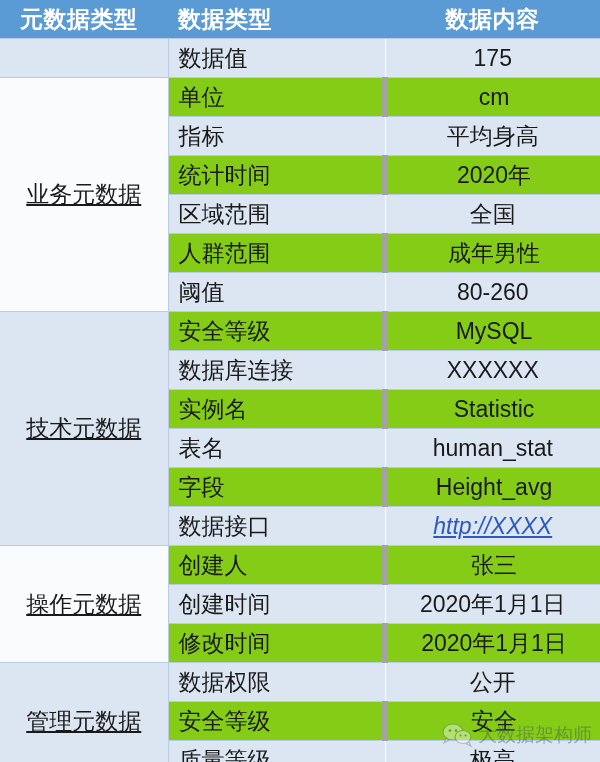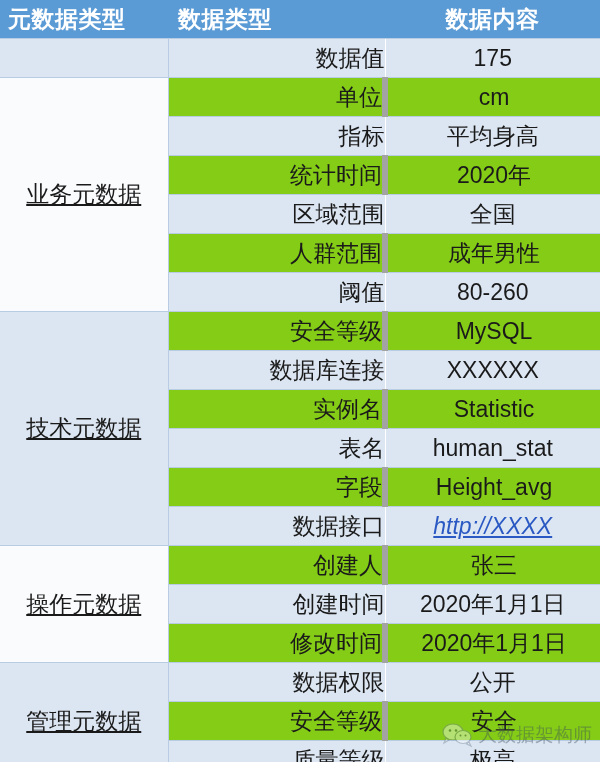--- a/index.html
+++ b/index.html
@@ -32,21 +32,21 @@
     font-size: 23px;
     font-weight: bold;
     height: 38px;
     line-height: 38px;
     padding: 0;
     text-align: center;
     letter-spacing: 0.5px;
     border: none;
     box-sizing: border-box;
   }
-  thead th.th-group { text-align: left; padding-left: 8px; }
+  thead th.th-group { text-align: left; padding-left: 20px; }
   thead th.th-type  { text-align: left; padding-left: 10px; }
   thead th.th-value { text-align: center; }
 
   
   tbody tr { height: 39px; }
 
   tbody td {
     padding: 0;
     font-size: 23px;
     color: #1a1a1a;
@@ -68,21 +68,21 @@
     background: #FAFBFD;
     border-right: 1px solid #B8CCE4;
     font-size: 23px;
     color: #1a1a1a;
     text-decoration: underline;
   }
   td.group-cell.shade { background: #DCE6F2; }
 
   
   td.type-cell {
-    text-align: right;
+    text-align: left;
     padding-left: 10px;
     vertical-align: middle;
   }
 
   
   td.value-cell {
     text-align: center;
     vertical-align: middle;
     border-left: 6px solid #a3a3a3;
   }

